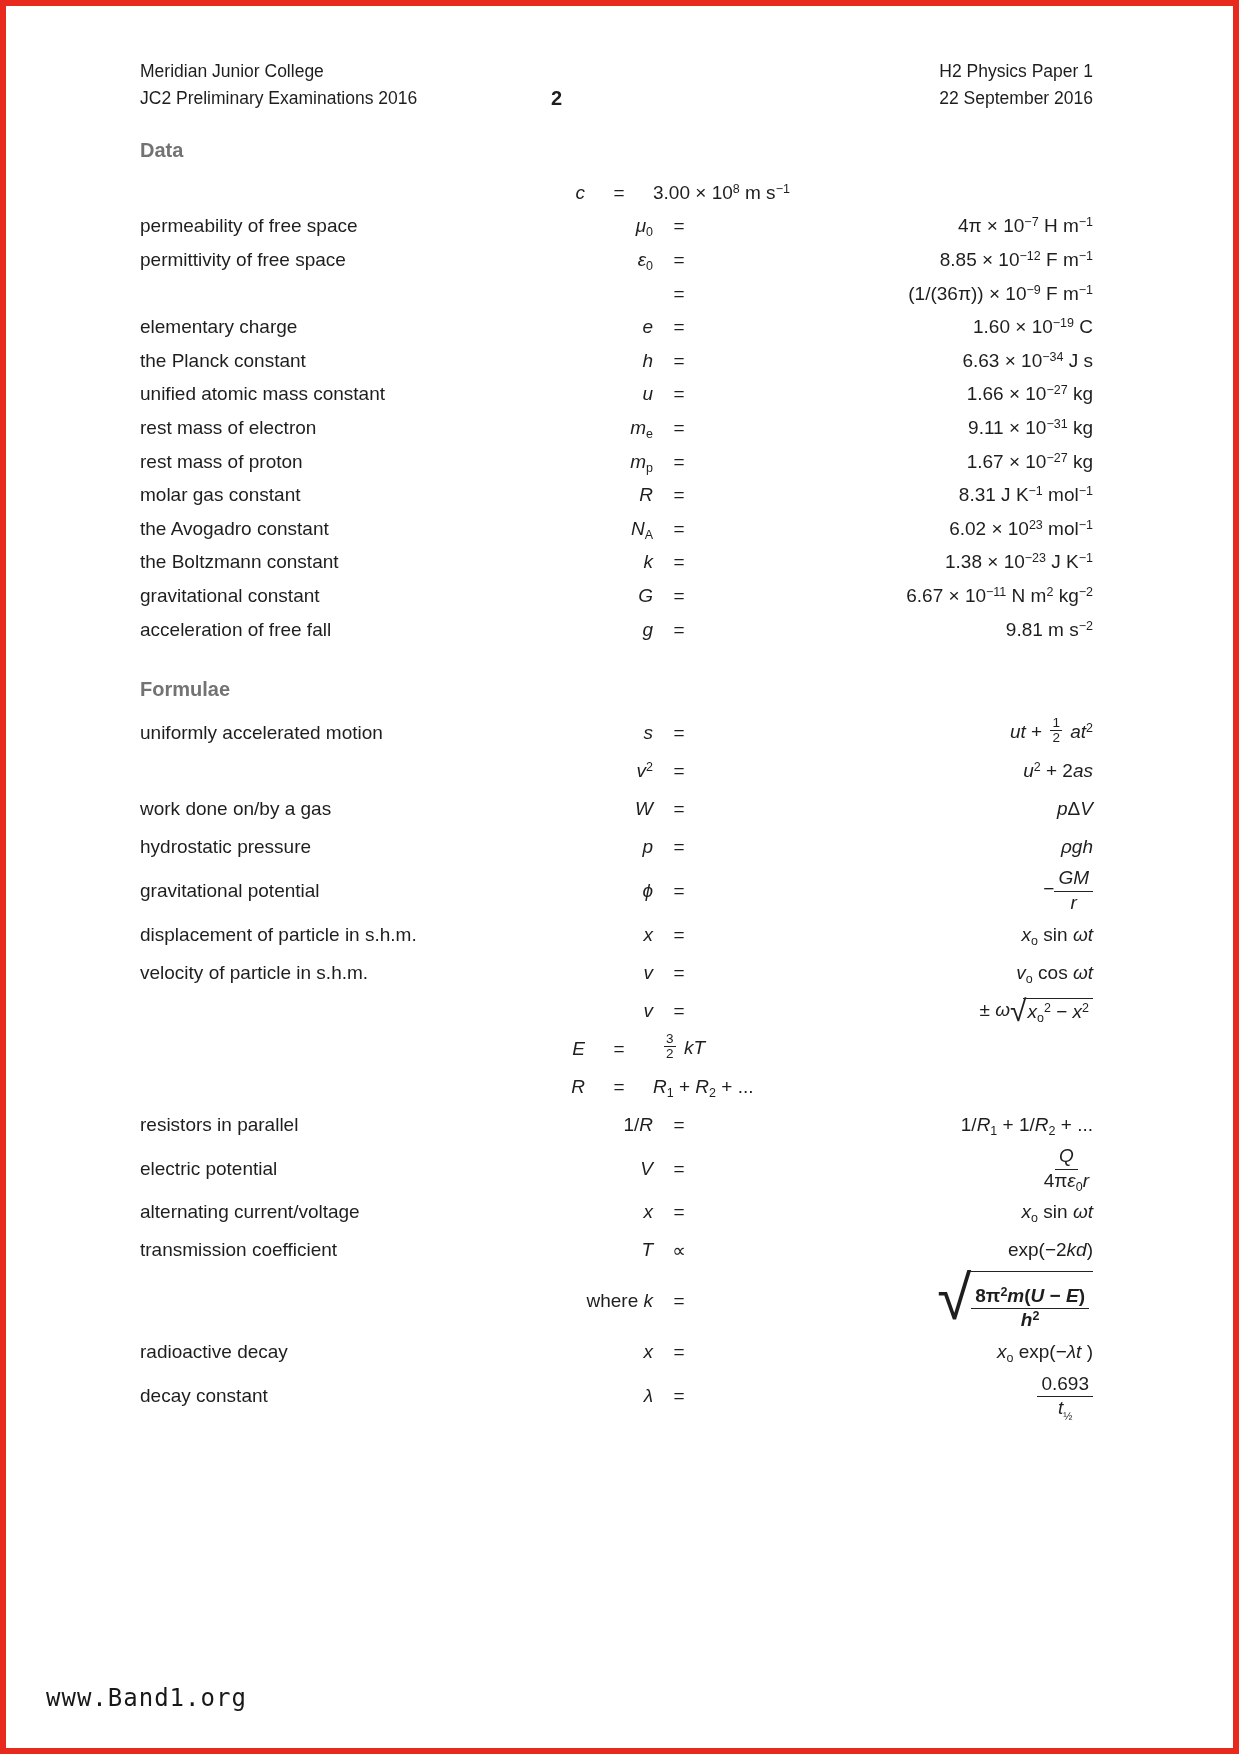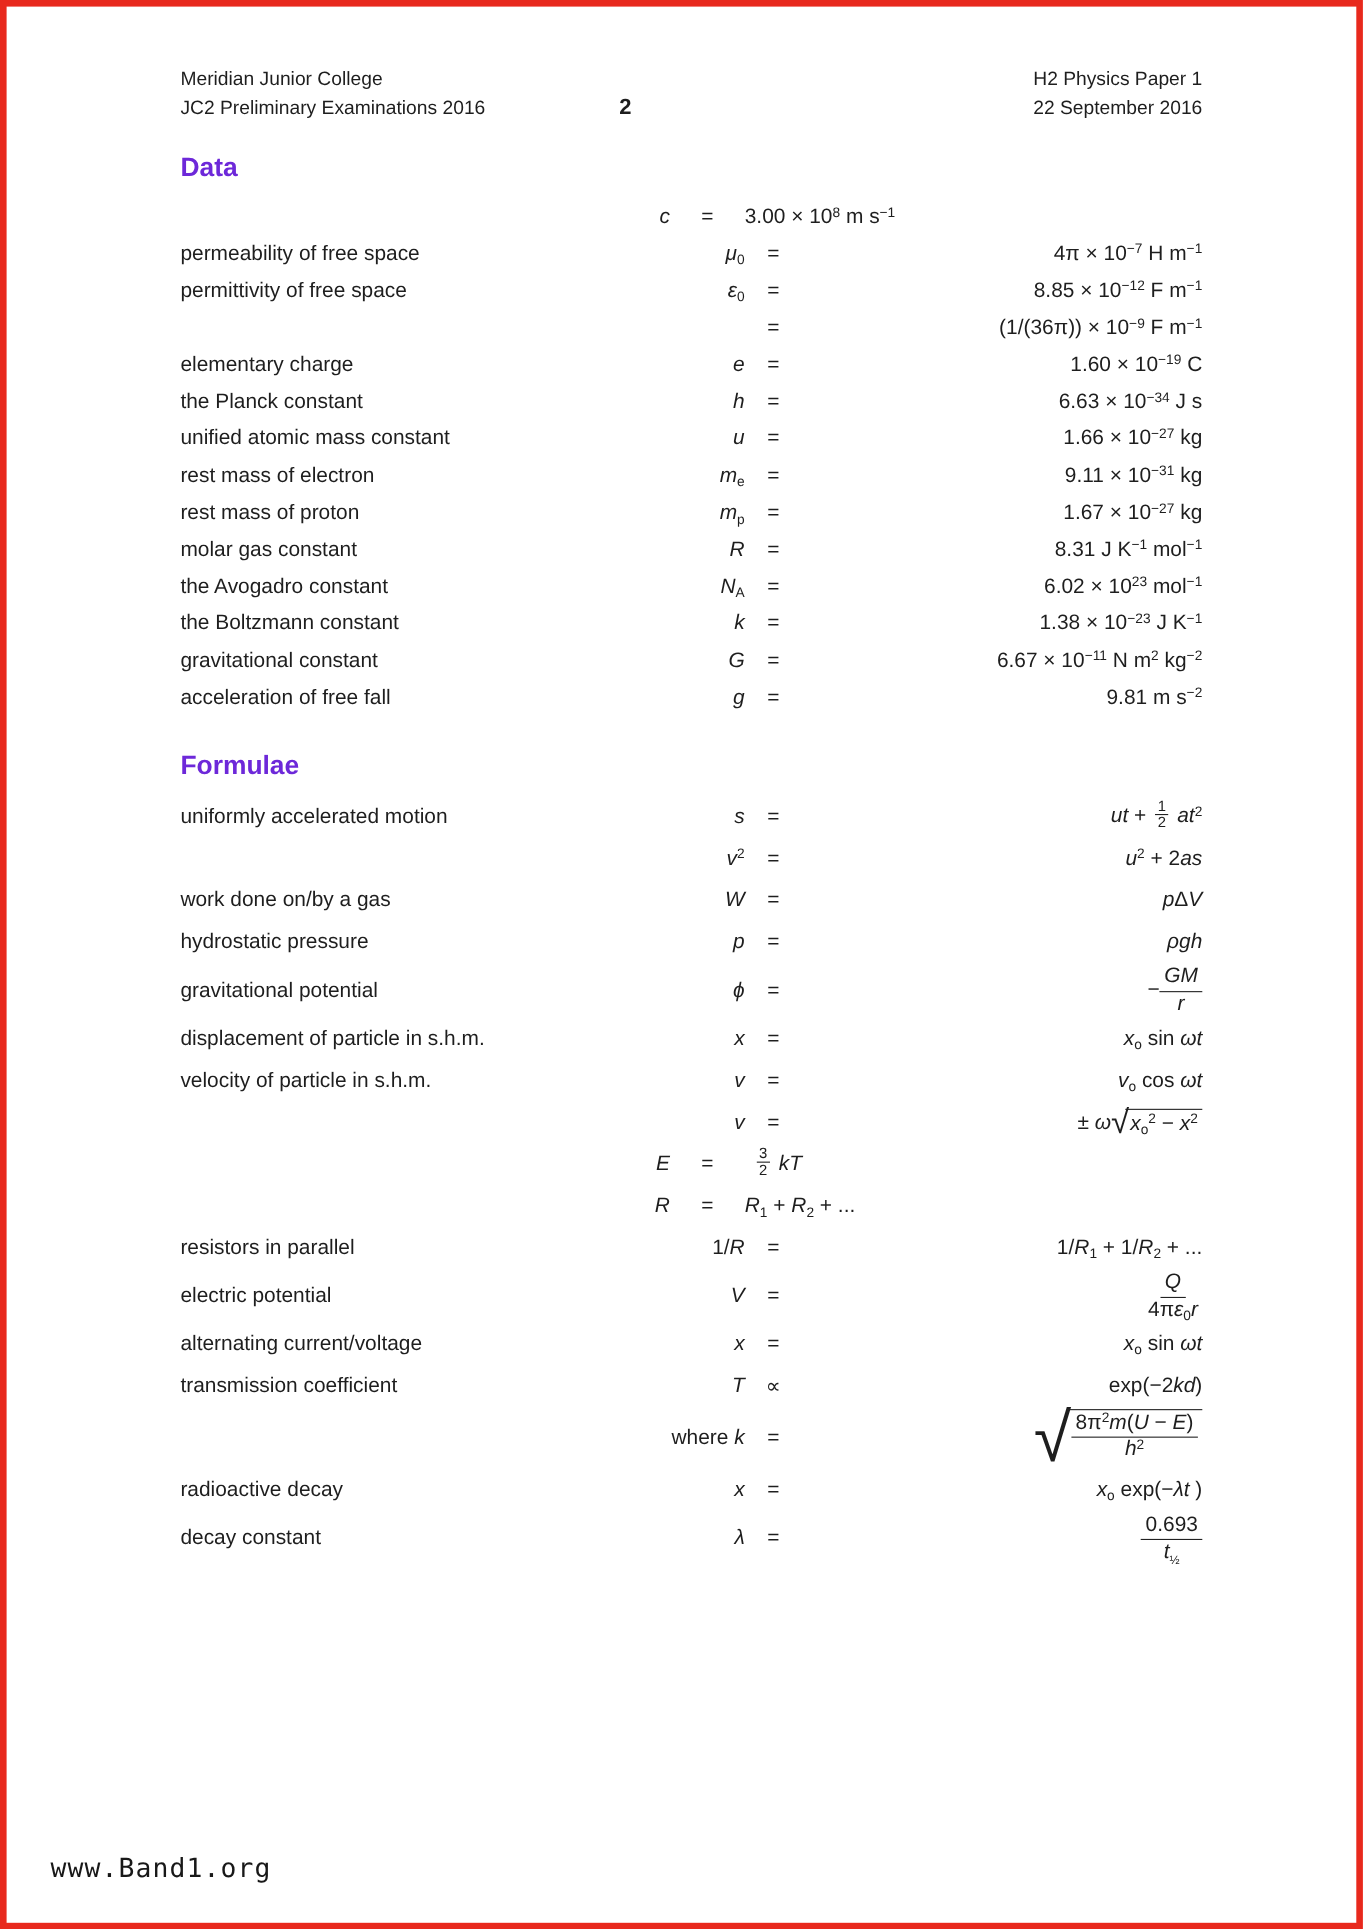--- a/index.html
+++ b/index.html
@@ -3,29 +3,29 @@
 <meta charset="utf-8">
 <style>
   * { margin:0; padding:0; box-sizing:border-box; }
   html,body { background:#fff; }
   body {
     width:1239px; height:1754px; position:relative; overflow:hidden;
     font-family:"Liberation Sans","DejaVu Sans",sans-serif;
     color:#1e1e1e;
   }
   .frame { position:absolute; inset:0; border:6px solid #e8291d; pointer-events:none; z-index:9; }
-  .content { position:absolute; left:164px; right:146px; top:58px; }
+  .content { position:absolute; left:140px; right:146px; top:58px; }
 
   
   .hdr { display:grid; grid-template-columns:1fr auto 1fr; font-size:17.5px; line-height:27px; }
   .hdr .r { text-align:right; }
   .hdr .pageno { align-self:end; font-weight:bold; font-size:20px; transform:translateX(-60px); }
 
   
-  h2 { font-size:24px; font-weight:bold; color:#6d28d9; margin:27px 0 14px; }
+  h2 { font-size:20px; font-weight:bold; color:#737373; margin:27px 0 14px; }
   h2.formulae { margin-top:32px; }
 
   
   .rowlist { display:flex; flex-direction:column; }
   .rowlist.data .row { min-height:33.6px; }
   .rowlist.formulae .row { min-height:35px; margin-bottom:3px; }
   .row { display:grid; grid-template-columns:445px 68px 52px 1fr; align-items:center; font-size:19px; }
   .lbl { white-space:nowrap; }
   .sym { text-align:right; white-space:nowrap; }
   .rel { text-align:center; }
@@ -40,21 +40,21 @@
   .frac .num { border-bottom:1.7px solid #222; padding:0 4px 1px; }
   .frac .den { padding:0 4px; }
   .frac.sm { font-size:13.5px; line-height:1.05; margin:0 1px; transform:translateY(-2px); }
   .frac.sm .num { border-bottom:1.3px solid #222; padding:0 2px; }
 
   
   .sqrt { display:inline-flex; align-items:flex-start; vertical-align:middle; }
   .sqrt .rad { font-size:30px; line-height:26px; margin-right:-3px; font-weight:400; }
   .sqrt .body { border-top:1.8px solid #222; padding:2px 4px 0; }
   .sqrt.big .rad { font-size:62px; line-height:54px; margin-right:-4px; }
-  .sqrt.big .body { padding-top:1px; }
+  .sqrt.big .body { padding-top:13px;font-weight:bold; }
   .sqrt.big .frac .num { border-bottom-width:1.8px; }
   sub.half { font-size:11px; vertical-align:-6px; }
 
   
   .footer {
     position:absolute; left:46px; top:1684px;
     font-family:"DejaVu Sans Mono","Liberation Mono",monospace;
     font-size:24px; letter-spacing:1px; color:#181818;
   }
 </style>

